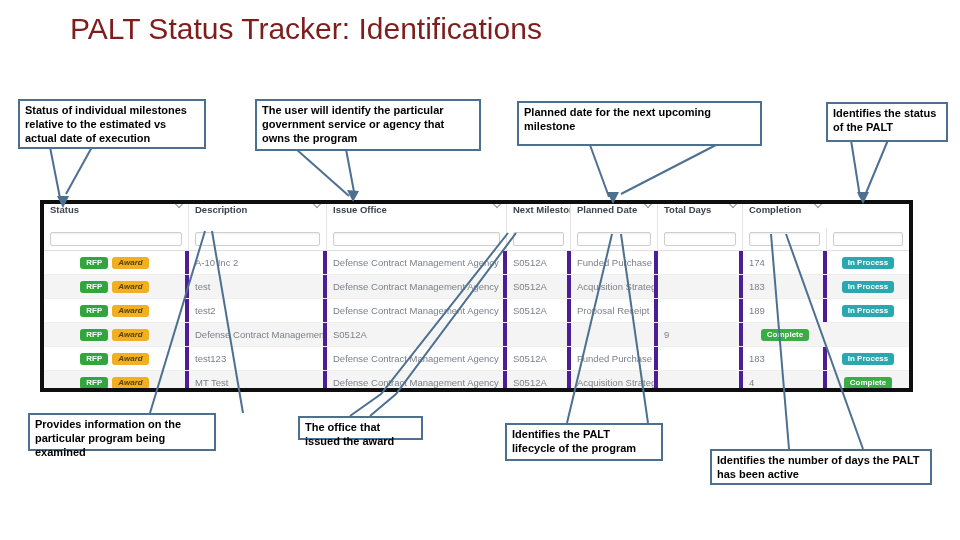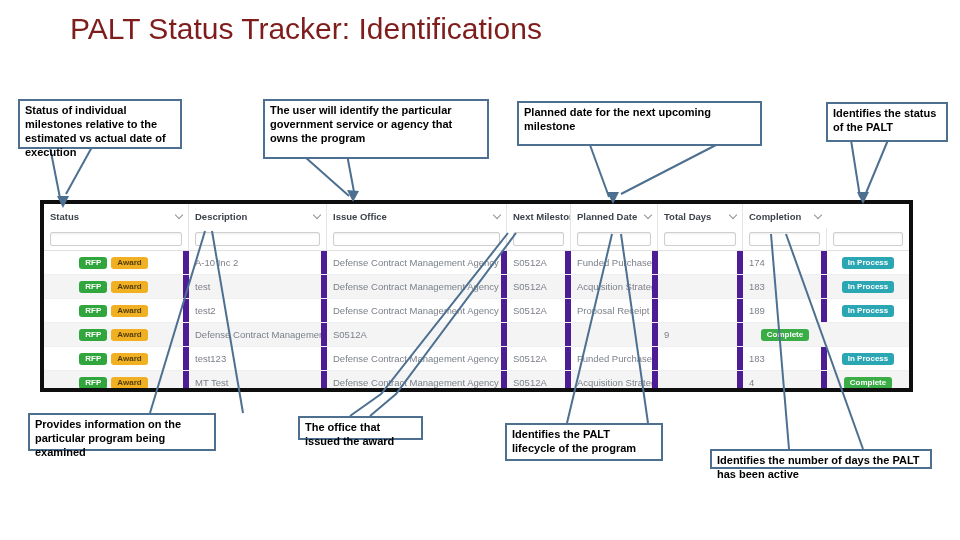--- a/index.html
+++ b/index.html
@@ -11,62 +11,62 @@
   .callout{position:absolute;background:#fff;border:2px solid var(--accent-line,#4d7090);
            padding:3px 5px;font-size:11px;font-weight:700;line-height:1.27;color:#000;
            box-sizing:border-box;z-index:6;}
   
   .arrows{position:absolute;left:0;top:0;width:960px;height:540px;z-index:5;pointer-events:none;}
   
   .tracker{position:absolute;left:40px;top:200px;width:873px;height:192px;box-sizing:border-box;
            border:4px solid #0e0e0e;background:#fff;z-index:1;overflow:hidden;}
   .grid-row{display:grid;grid-template-columns:145px 138px 180px 64px 87px 85px 84px 1fr;}
   .hrow{height:24px;}
-  .hcell{display:flex;align-items:center;justify-content:space-between;padding:0 6px;
+  .hcell{display:flex;justify-content:space-between;padding:0 6px;
          border-right:1px solid #e4e4e4;box-sizing:border-box;overflow:hidden;}
   .hcell:last-child{border-right:none;}
   .hlabel{font-size:9.5px;font-weight:700;color:#3d434c;white-space:nowrap;}
   .chev{width:5px;height:5px;border-right:1.4px solid #8d939c;border-bottom:1.4px solid #8d939c;
         transform:rotate(45deg);margin-top:-3px;flex:0 0 auto;}
   .frow{height:22px;border-bottom:1px solid #e0e0e0;}
   .fcell{border-right:1px solid #e4e4e4;box-sizing:border-box;display:flex;align-items:center;}
   .fcell:last-child{border-right:none;}
   .finput{width:calc(100% - 12px);height:12px;margin:0 6px;border:1px solid #cfcfcf;
           border-radius:2px;box-shadow:inset 0 1px 2px rgba(0,0,0,0.08);padding:0 2px;
           font-size:9px;box-sizing:content-box;}
   .trow{height:23px;border-bottom:1px solid #efefef;background:#fff;}
   .trow.alt{background:#f4f4f4;}
   .cell{display:flex;align-items:center;padding:0 6px;font-size:9.5px;color:#7b8088;
-        border-right:6px solid #4c1d95;box-sizing:border-box;overflow:hidden;white-space:nowrap;}
+        border-right:4px solid #4c1d95;box-sizing:border-box;overflow:hidden;white-space:nowrap;}
   .cell:last-child{border-right:none;}
   .status-cell{justify-content:center;gap:4px;}
   .completion-cell{justify-content:center;}
   .badge{display:inline-block;font-size:8px;font-weight:700;border-radius:3px;
          padding:2px 6px;line-height:1;white-space:nowrap;}
   .badge-rfp{background:var(--rfp-badge,#31a63c);color:#fff;}
-  .badge-award{background:var(--award-badge,#f1b022);color:#54400a;}
+  .badge-award{background:var(--award-badge,#f1b022);color:#54400a;font-style:italic;}
   .badge-inprocess{background:var(--in-process-badge,#2ba7b4);color:#fff;}
   .badge-complete{background:var(--complete-badge,#3aad46);color:#fff;}
 </style>
 </head>
 <body>
 
 <div class="slide">
 
   <div class="slide-title">PALT Status Tracker: Identifications</div>
 
-  <div class="callout" style="left:18px;top:99px;width:164px;height:50px;">Status of individual milestones relative to the estimated vs actual date of execution</div>
-  <div class="callout" style="left:263px;top:99px;width:226px;height:60px;">The user will identify the particular government service or agency that owns the program</div>
+  <div class="callout" style="left:18px;top:99px;width:188px;height:50px;">Status of individual milestones relative to the estimated vs actual date of execution</div>
+  <div class="callout" style="left:255px;top:99px;width:226px;height:52px;">The user will identify the particular government service or agency that owns the program</div>
   <div class="callout" style="left:517px;top:101px;width:245px;height:45px;">Planned date for the next upcoming milestone</div>
   <div class="callout" style="left:826px;top:102px;width:122px;height:40px;">Identifies the status of the PALT</div>
 
   <div class="callout" style="left:28px;top:413px;width:188px;height:38px;">Provides information on the particular program being examined</div>
   <div class="callout" style="left:298px;top:416px;width:125px;height:24px;">The office that issued the award</div>
   <div class="callout" style="left:505px;top:423px;width:158px;height:38px;">Identifies the PALT lifecycle of the program</div>
-  <div class="callout" style="left:710px;top:449px;width:222px;height:20px;">Identifies the number of days the PALT has been active</div>
+  <div class="callout" style="left:710px;top:449px;width:222px;height:36px;">Identifies the number of days the PALT has been active</div>
 
   <div class="tracker">
     <div class="grid-row hrow">
   <div class="hcell">
     <span class="hlabel">Status</span>
     <span class="chev"></span>
   </div>
 
   <div class="hcell">
     <span class="hlabel">Description</span>

